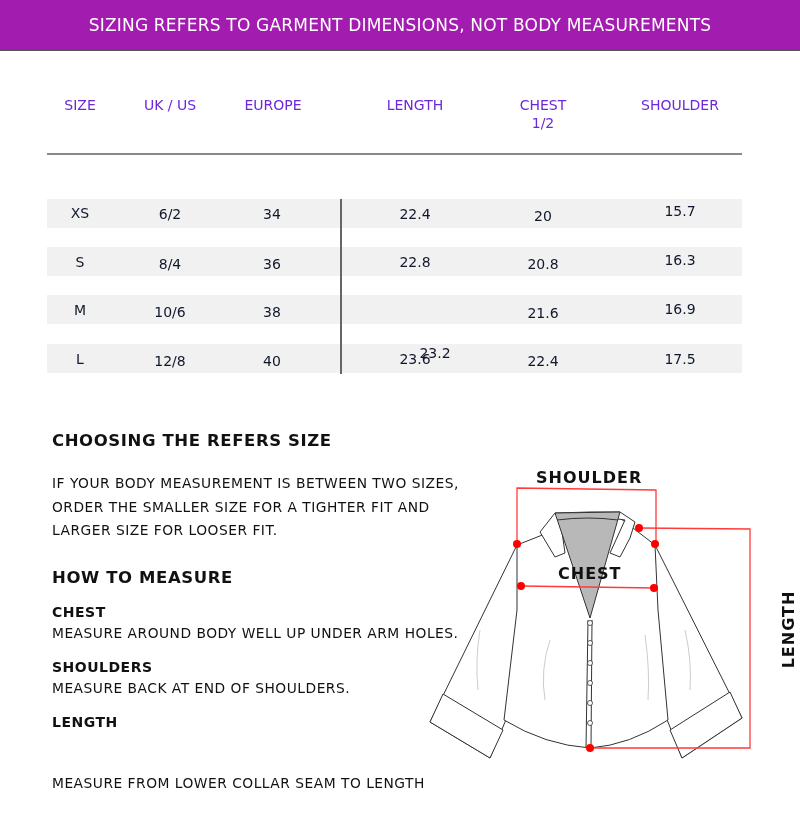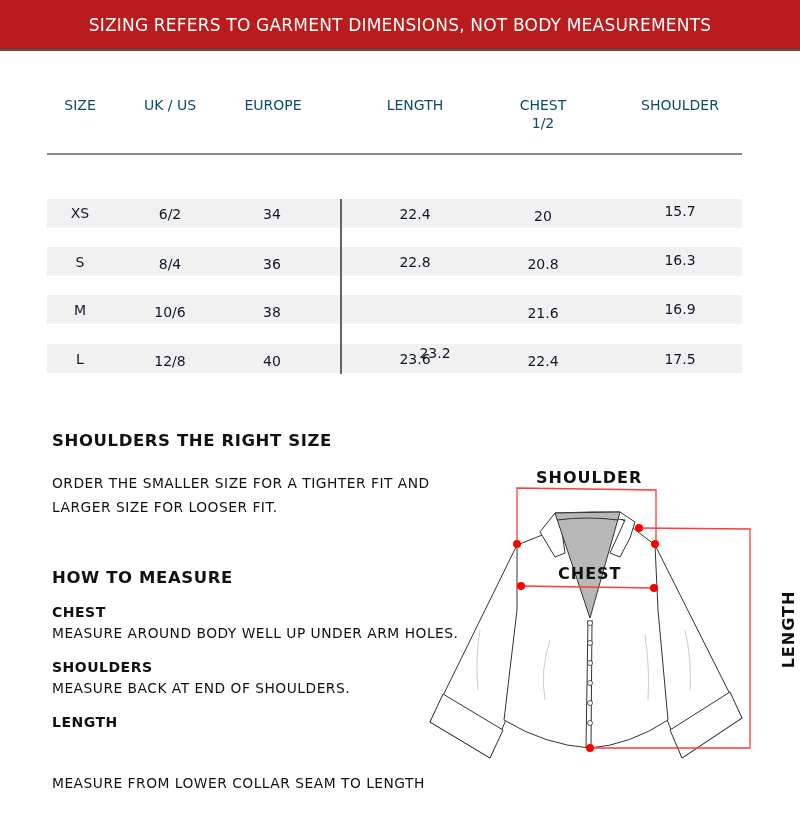--- a/index.html
+++ b/index.html
@@ -1,21 +1,21 @@
 <!DOCTYPE html>
 <html><head>
 <meta charset="utf-8">
 <style>
   html, body { margin:0; padding:0; }
   body { width:800px; height:816px; background:#ffffff; position:relative; overflow:hidden;
          font-family:"DejaVu Sans","Liberation Sans",sans-serif; color:#111; }
-  .banner { position:absolute; left:0; top:0; width:800px; height:49px; background:#b91c1c;
+  .banner { position:absolute; left:0; top:0; width:800px; height:49px; background:#a21caf;
             border-bottom:2px solid #555; display:flex; align-items:center; justify-content:center; }
   .banner span { color:#fff; font-size:17px; letter-spacing:0.2px; }
-  .hdr { position:absolute; top:96px; font-size:14px; text-align:center; line-height:18px; color:#0c4a6e; }
+  .hdr { position:absolute; top:96px; font-size:14px; text-align:center; line-height:18px; color:#6d28d9; }
   .hline { position:absolute; left:47px; top:153px; width:695px; height:2px; background:#888; }
   .row { position:absolute; left:47px; width:695px; height:29px; background:#f1f1f1; }
   .cell { position:absolute; font-size:14px; transform:translateX(-50%); white-space:nowrap; color:#0f172a; }
   .vsep { position:absolute; left:340px; top:199px; width:2px; height:175px; background:#666; }
   .h2 { position:absolute; left:52px; font-size:16.5px; font-weight:bold; letter-spacing:0.6px; color:#111; }
   .p { position:absolute; left:52px; font-size:13.8px; letter-spacing:0.5px; line-height:23.5px; color:#111; }
   .h3 { position:absolute; left:52px; font-size:14px; font-weight:bold; letter-spacing:0.5px; color:#111; }
   .diagram { position:absolute; left:420px; top:460px; width:380px; height:330px; }
   .dlabel { position:absolute; font-weight:bold; font-size:16px; letter-spacing:1px; color:#111; }
 </style>
@@ -66,22 +66,23 @@
 
 <div class="cell" style="left:80px;top:351px;">L</div>
 <div class="cell" style="left:170px;top:353px;">12/8</div>
 <div class="cell" style="left:272px;top:353px;">40</div>
 <div class="cell" style="left:415px;top:351px;">23.6</div>
 <div class="cell" style="left:543px;top:353px;">22.4</div>
 <div class="cell" style="left:680px;top:351px;">17.5</div>
 
 <div class="vsep"></div>
 
-<div class="h2" style="top:431px;">SHOULDERS THE RIGHT SIZE</div>
+<div class="h2" style="top:431px;">CHOOSING THE REFERS SIZE</div>
 <div class="p" style="top:472px;">
+  <div>IF YOUR BODY MEASUREMENT IS BETWEEN TWO SIZES,</div>
   <div>ORDER THE SMALLER SIZE FOR A TIGHTER FIT AND</div>
   <div>LARGER SIZE FOR LOOSER FIT.</div>
 </div>
 
 <div class="h2" style="top:568px;text-align:center;">HOW TO MEASURE</div>
 
 <div class="h3" style="top:604px;">CHEST</div>
 <div class="p" style="top:622px;">MEASURE AROUND BODY WELL UP UNDER ARM HOLES.</div>
 
 <div class="h3" style="top:659px;">SHOULDERS</div>

